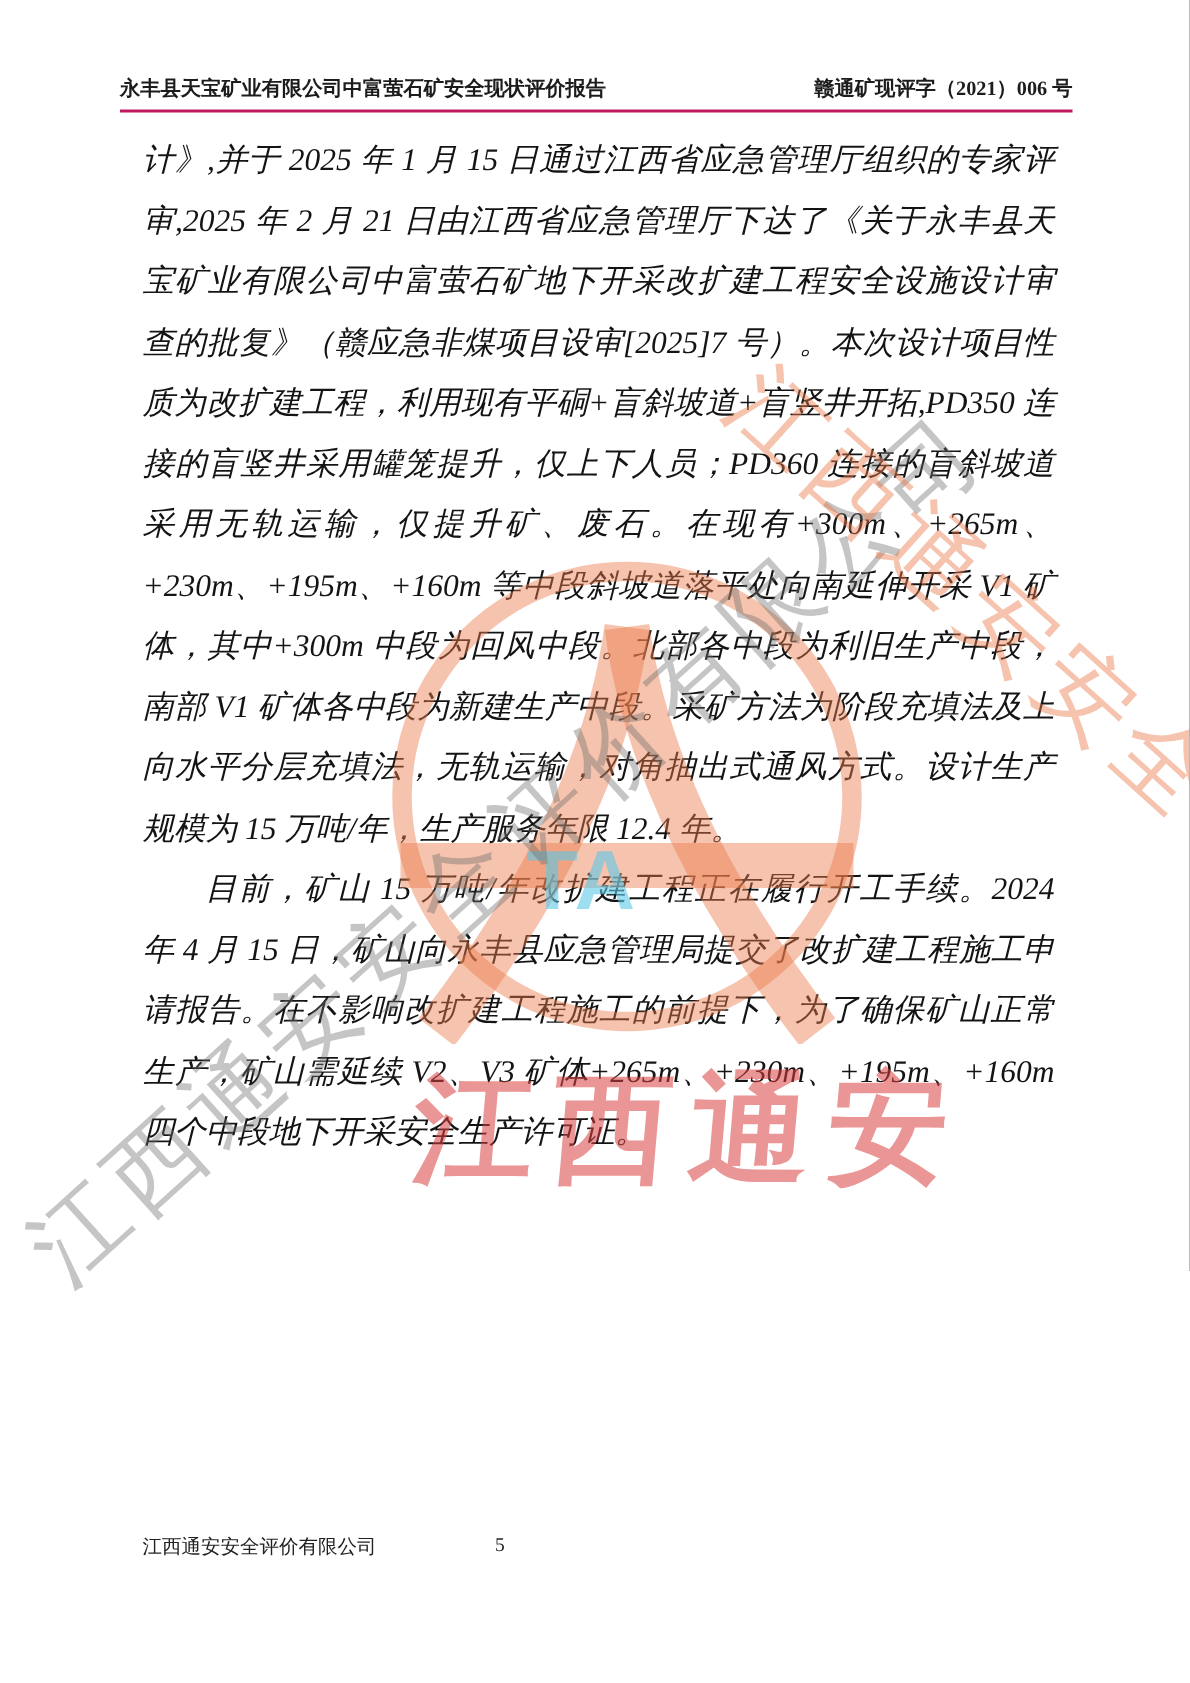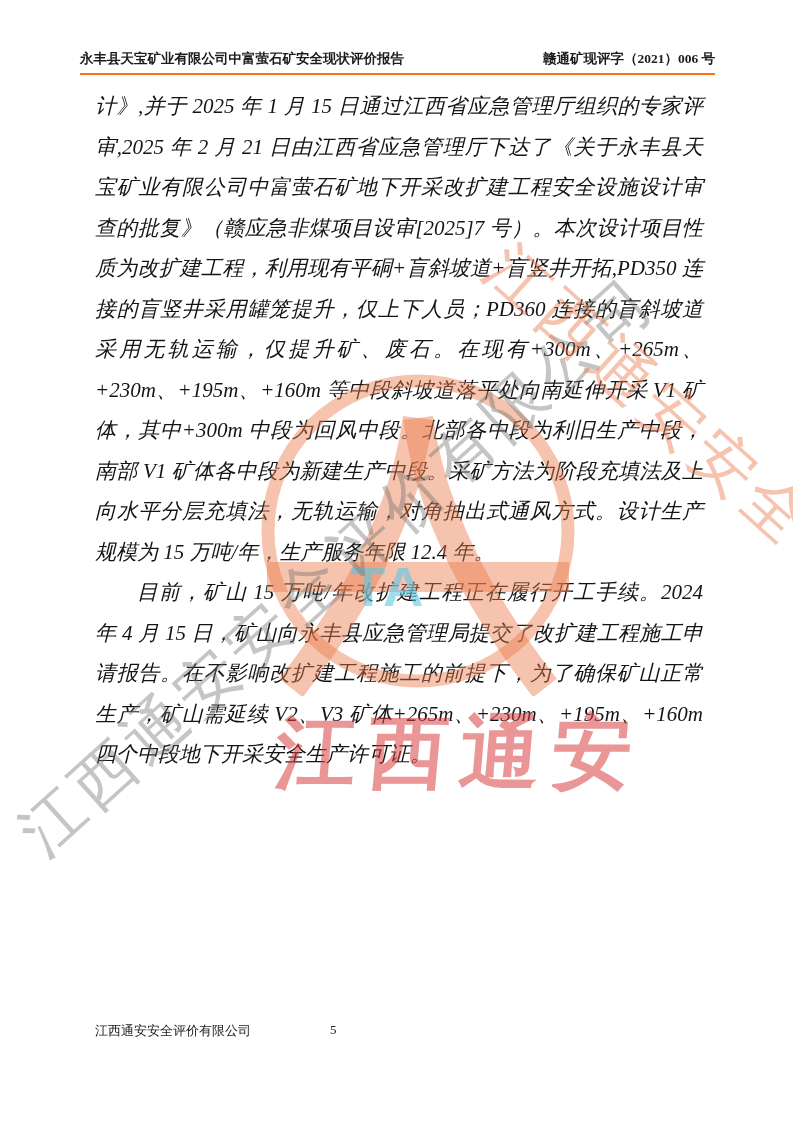--- a/index.html
+++ b/index.html
@@ -7,21 +7,21 @@
     position:relative; width:793px; height:1122px; margin:0 auto;
     background:#ffffff; overflow:hidden;
     font-family:"Liberation Serif","DejaVu Serif",serif;
     color:#111;
   }
   
   .header {
     position:absolute; left:80px; top:50px; width:635px;
     display:flex; justify-content:space-between; align-items:flex-end;
     font-size:13.5px; font-weight:bold; color:#1c1c1c;
-    border-bottom:2px solid #f97316; padding-bottom:5px;
+    border-bottom:2px solid #be185d; padding-bottom:5px;
     z-index:2;
   }
   
   .content {
     position:absolute; left:95px; top:86px; width:608px;
     font-size:21px; line-height:40.5px; text-align:justify;
     color:#141414; z-index:1;font-style:italic;
   }
   .content p { margin:0; }
   .content p.indent { text-indent:2em; }

